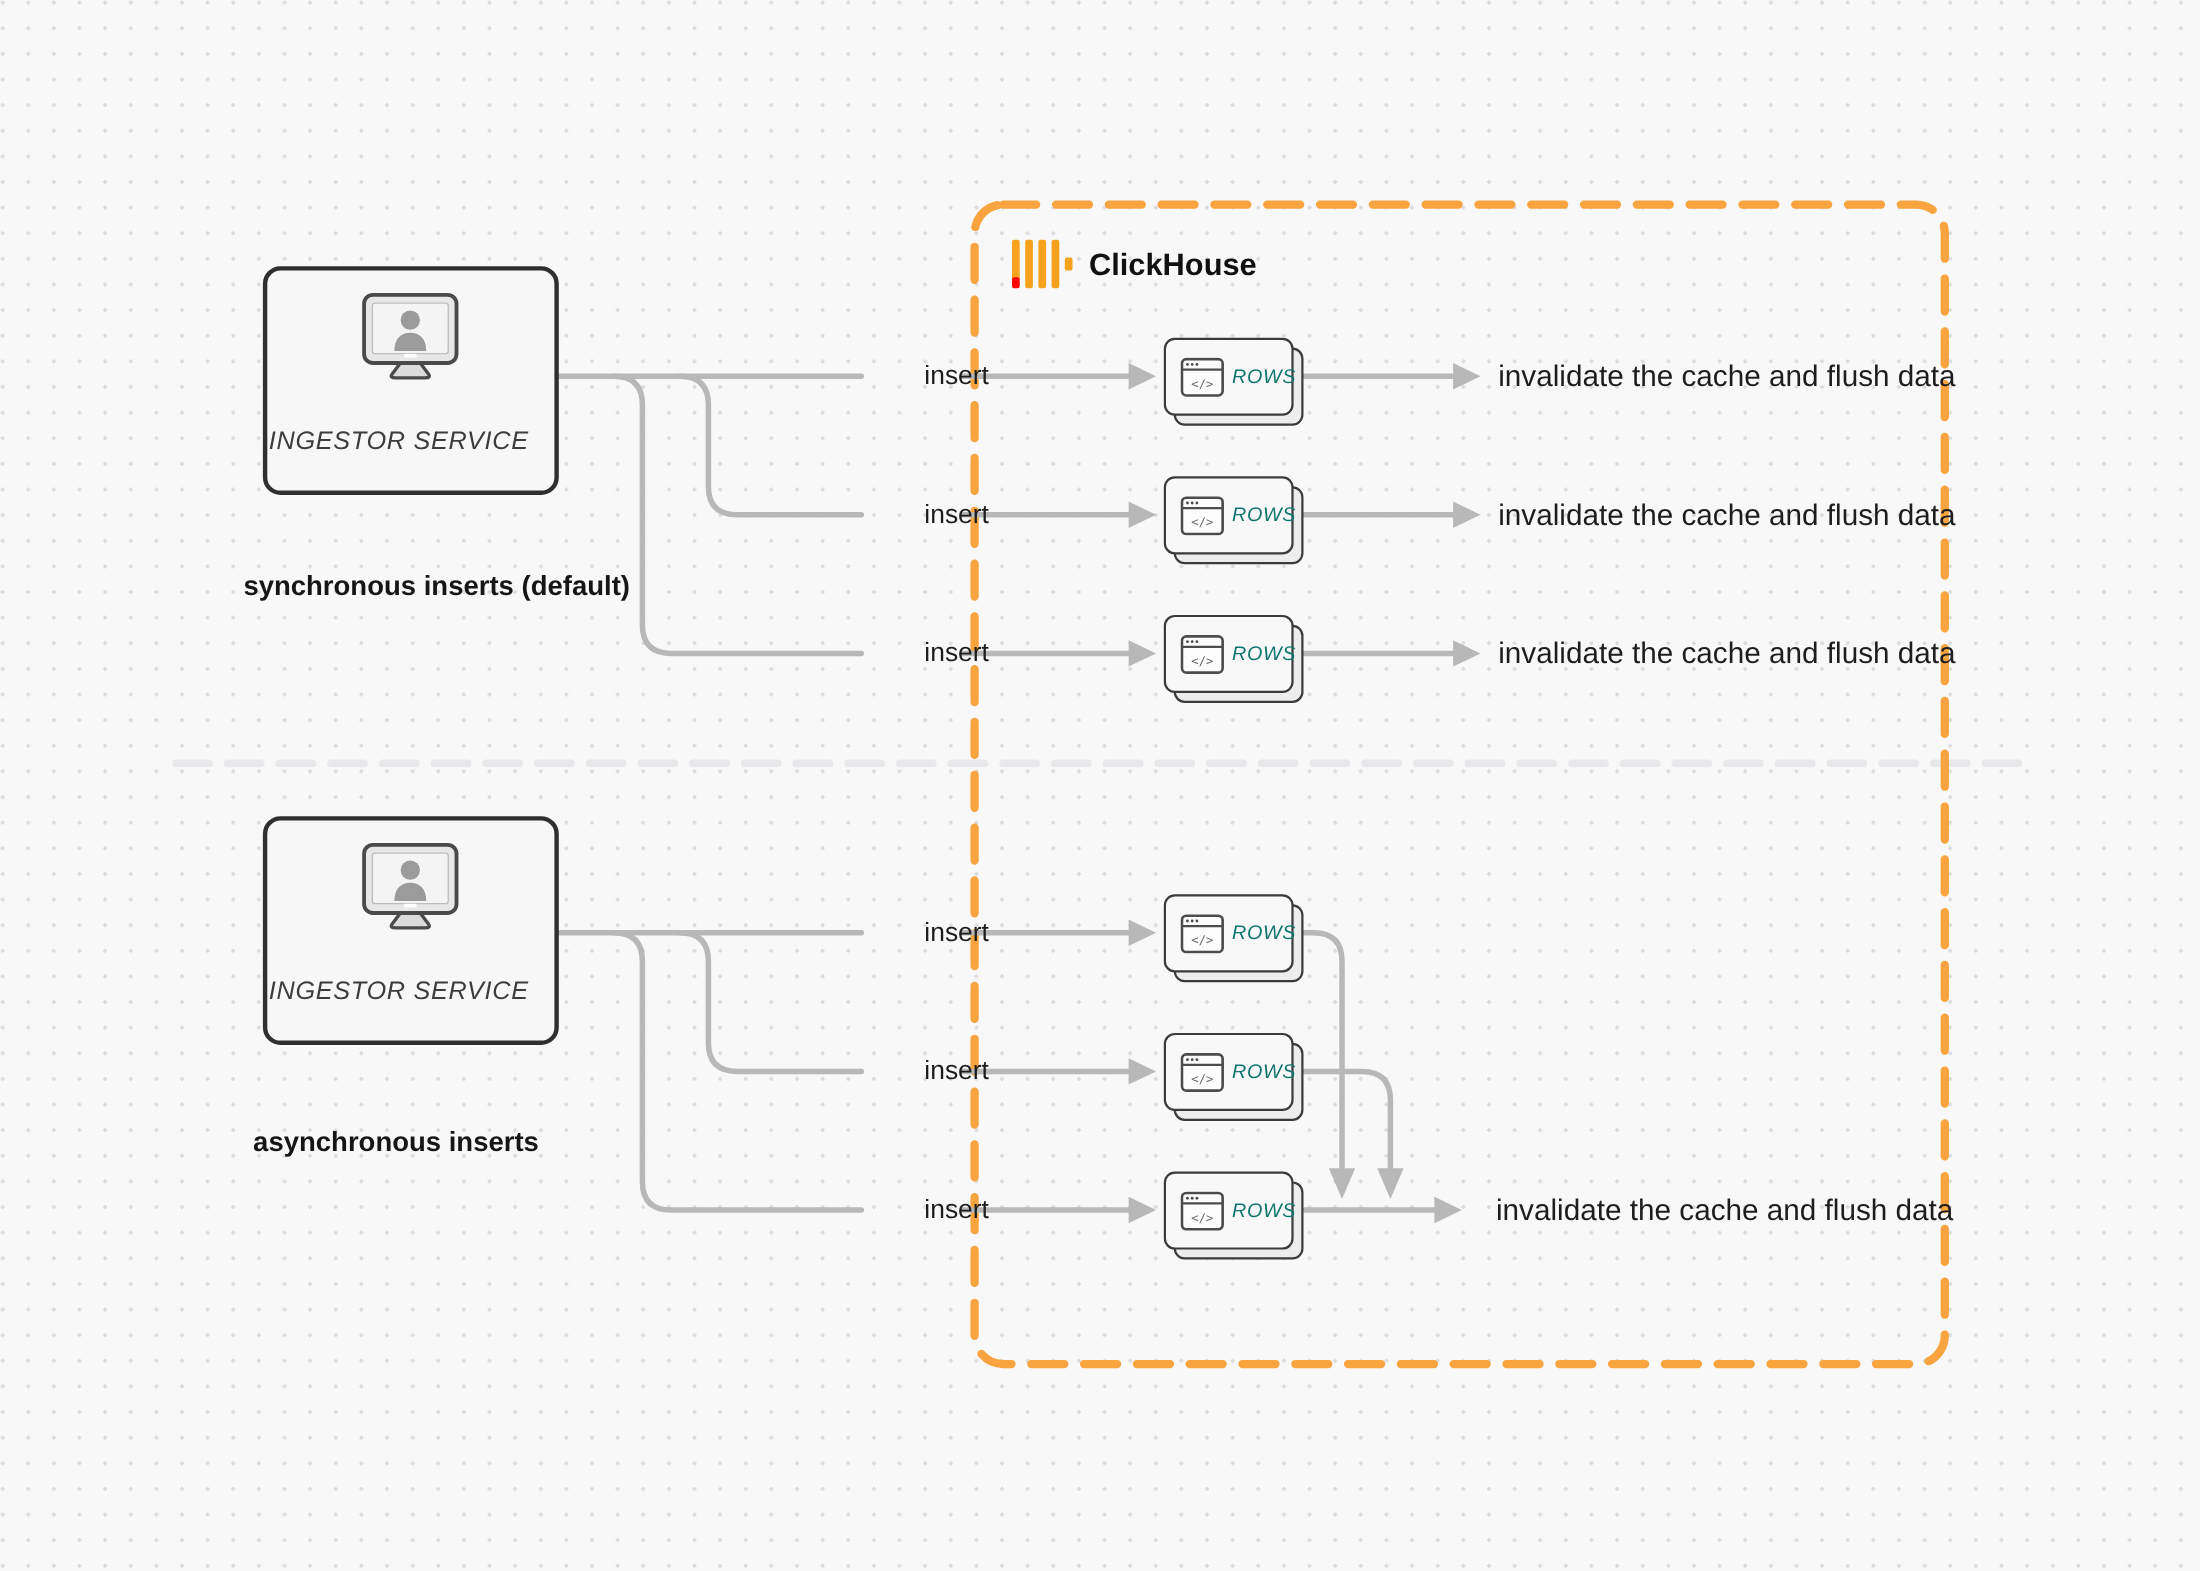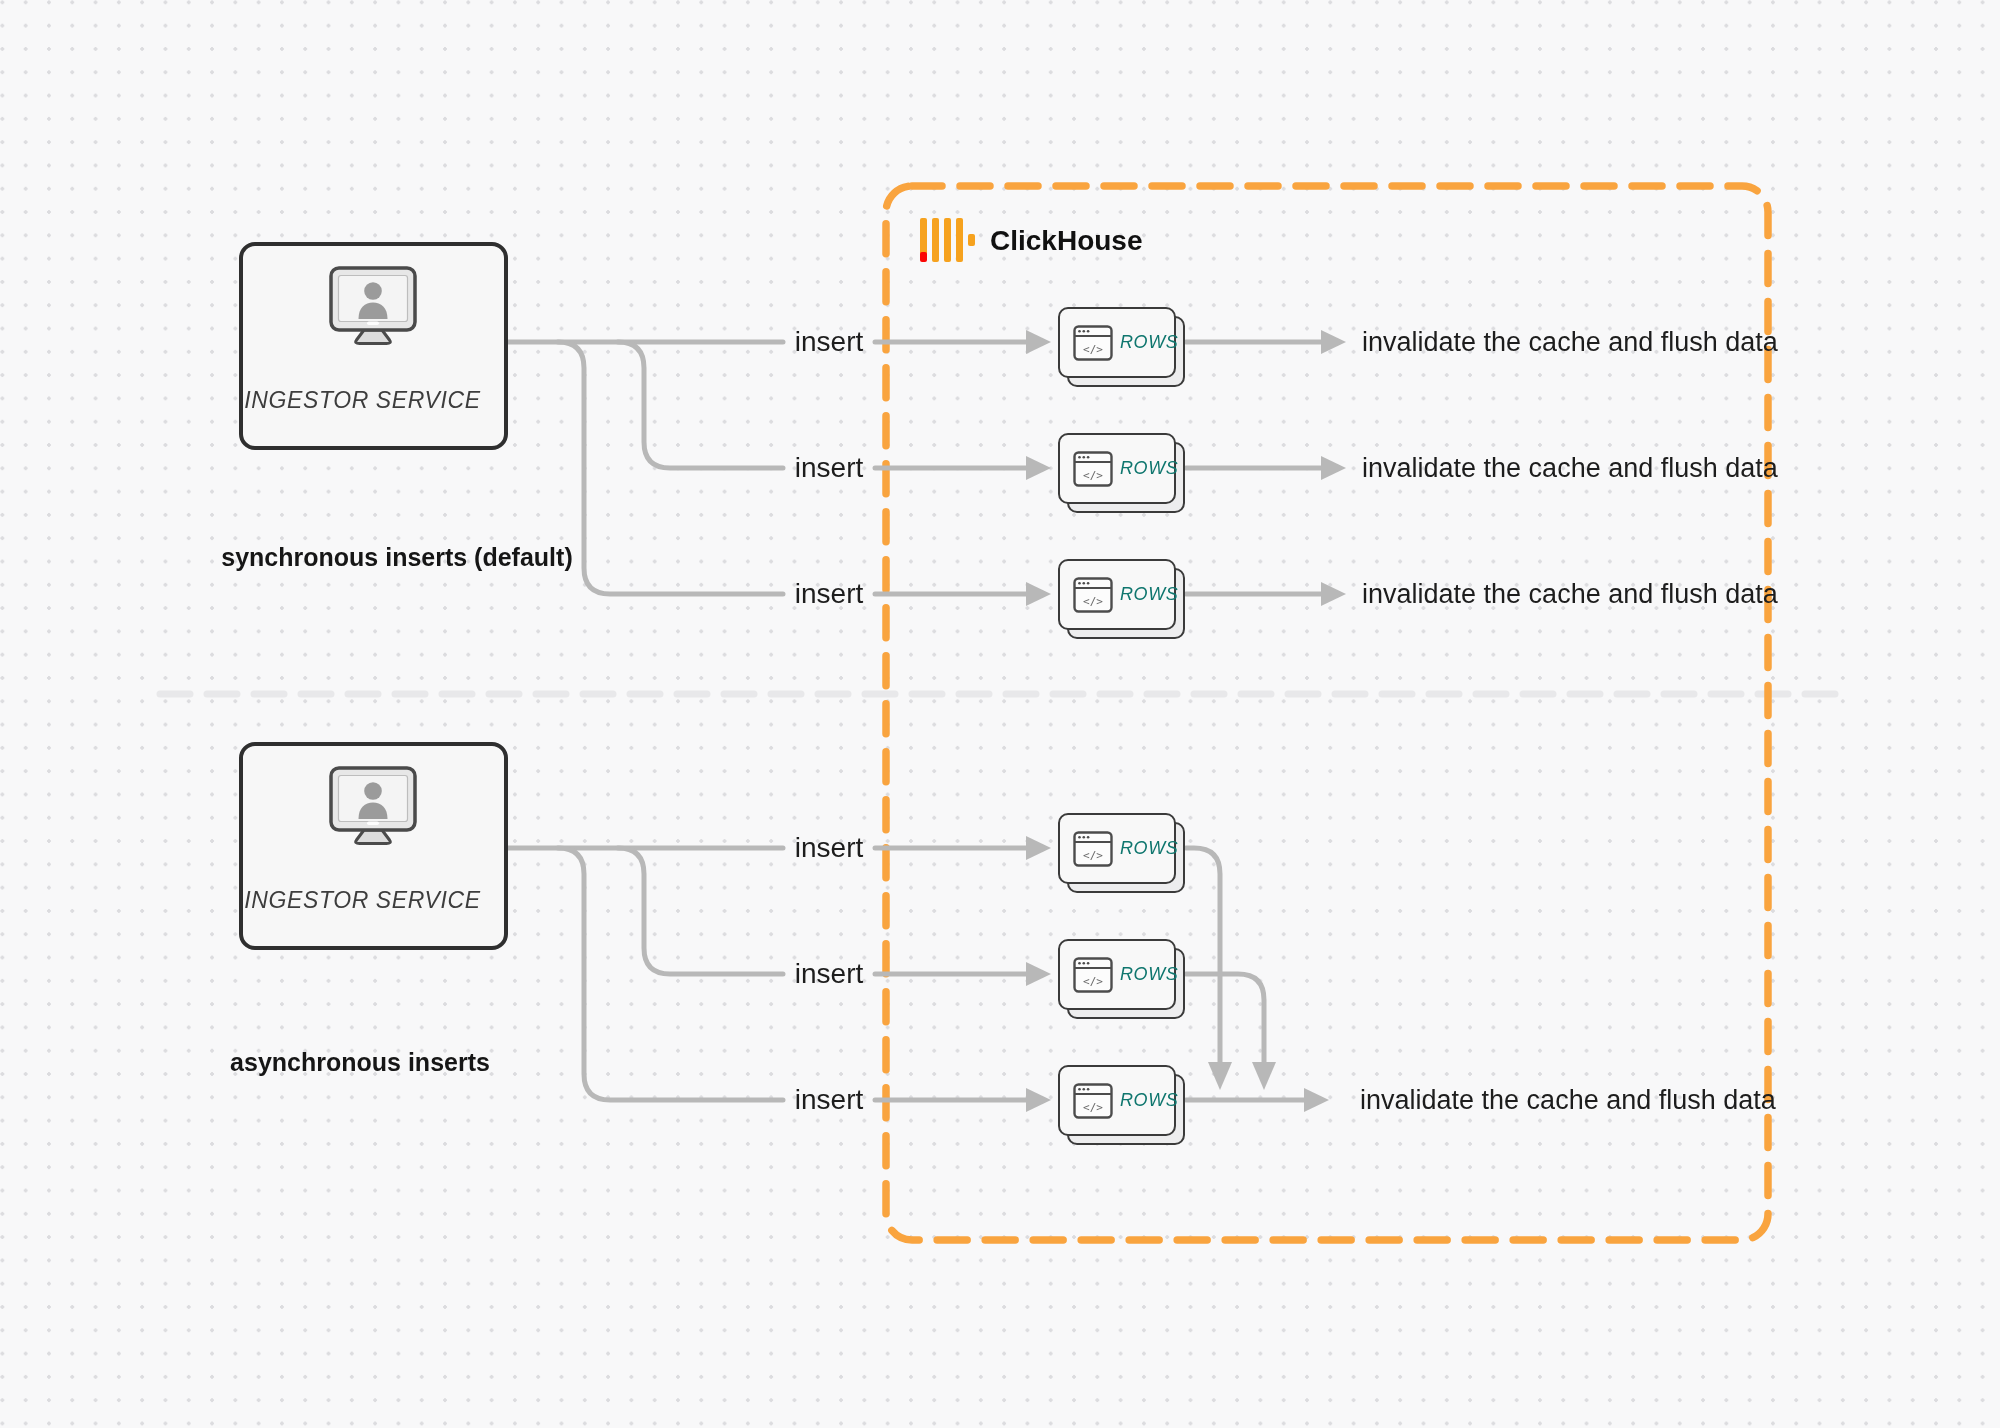--- a/index.html
+++ b/index.html
@@ -32,27 +32,27 @@
   }
   .service-label{
     position:absolute;width:247px;height:30px;line-height:30px;
     text-align:center;font-size:23px;letter-spacing:.6px;color:#3d3d3d;z-index:3;font-style:italic;
   }
   .monitor{position:absolute;width:100px;height:86px;z-index:3;}
 
   
   .caption{
     position:absolute;width:420px;height:34px;line-height:34px;
-    text-align:center;font-size:25px;font-weight:700;color:#161616;z-index:2;margin-top:24px;
+    text-align:center;font-size:25px;font-weight:700;color:#161616;z-index:2;
   }
 
   
   .insert-label{
     position:absolute;width:140px;height:34px;line-height:34px;
-    text-align:center;font-size:28px;color:#1d1d1d;z-index:2;
+    text-align:right;font-size:24px;color:#1d1d1d;z-index:2;
   }
 
   
   .result-label{
     position:absolute;width:460px;height:34px;line-height:34px;
     font-size:27px;color:#1d1d1d;z-index:2;
   }
 
   
   .rows-card{position:absolute;width:130px;height:82px;z-index:2;}

